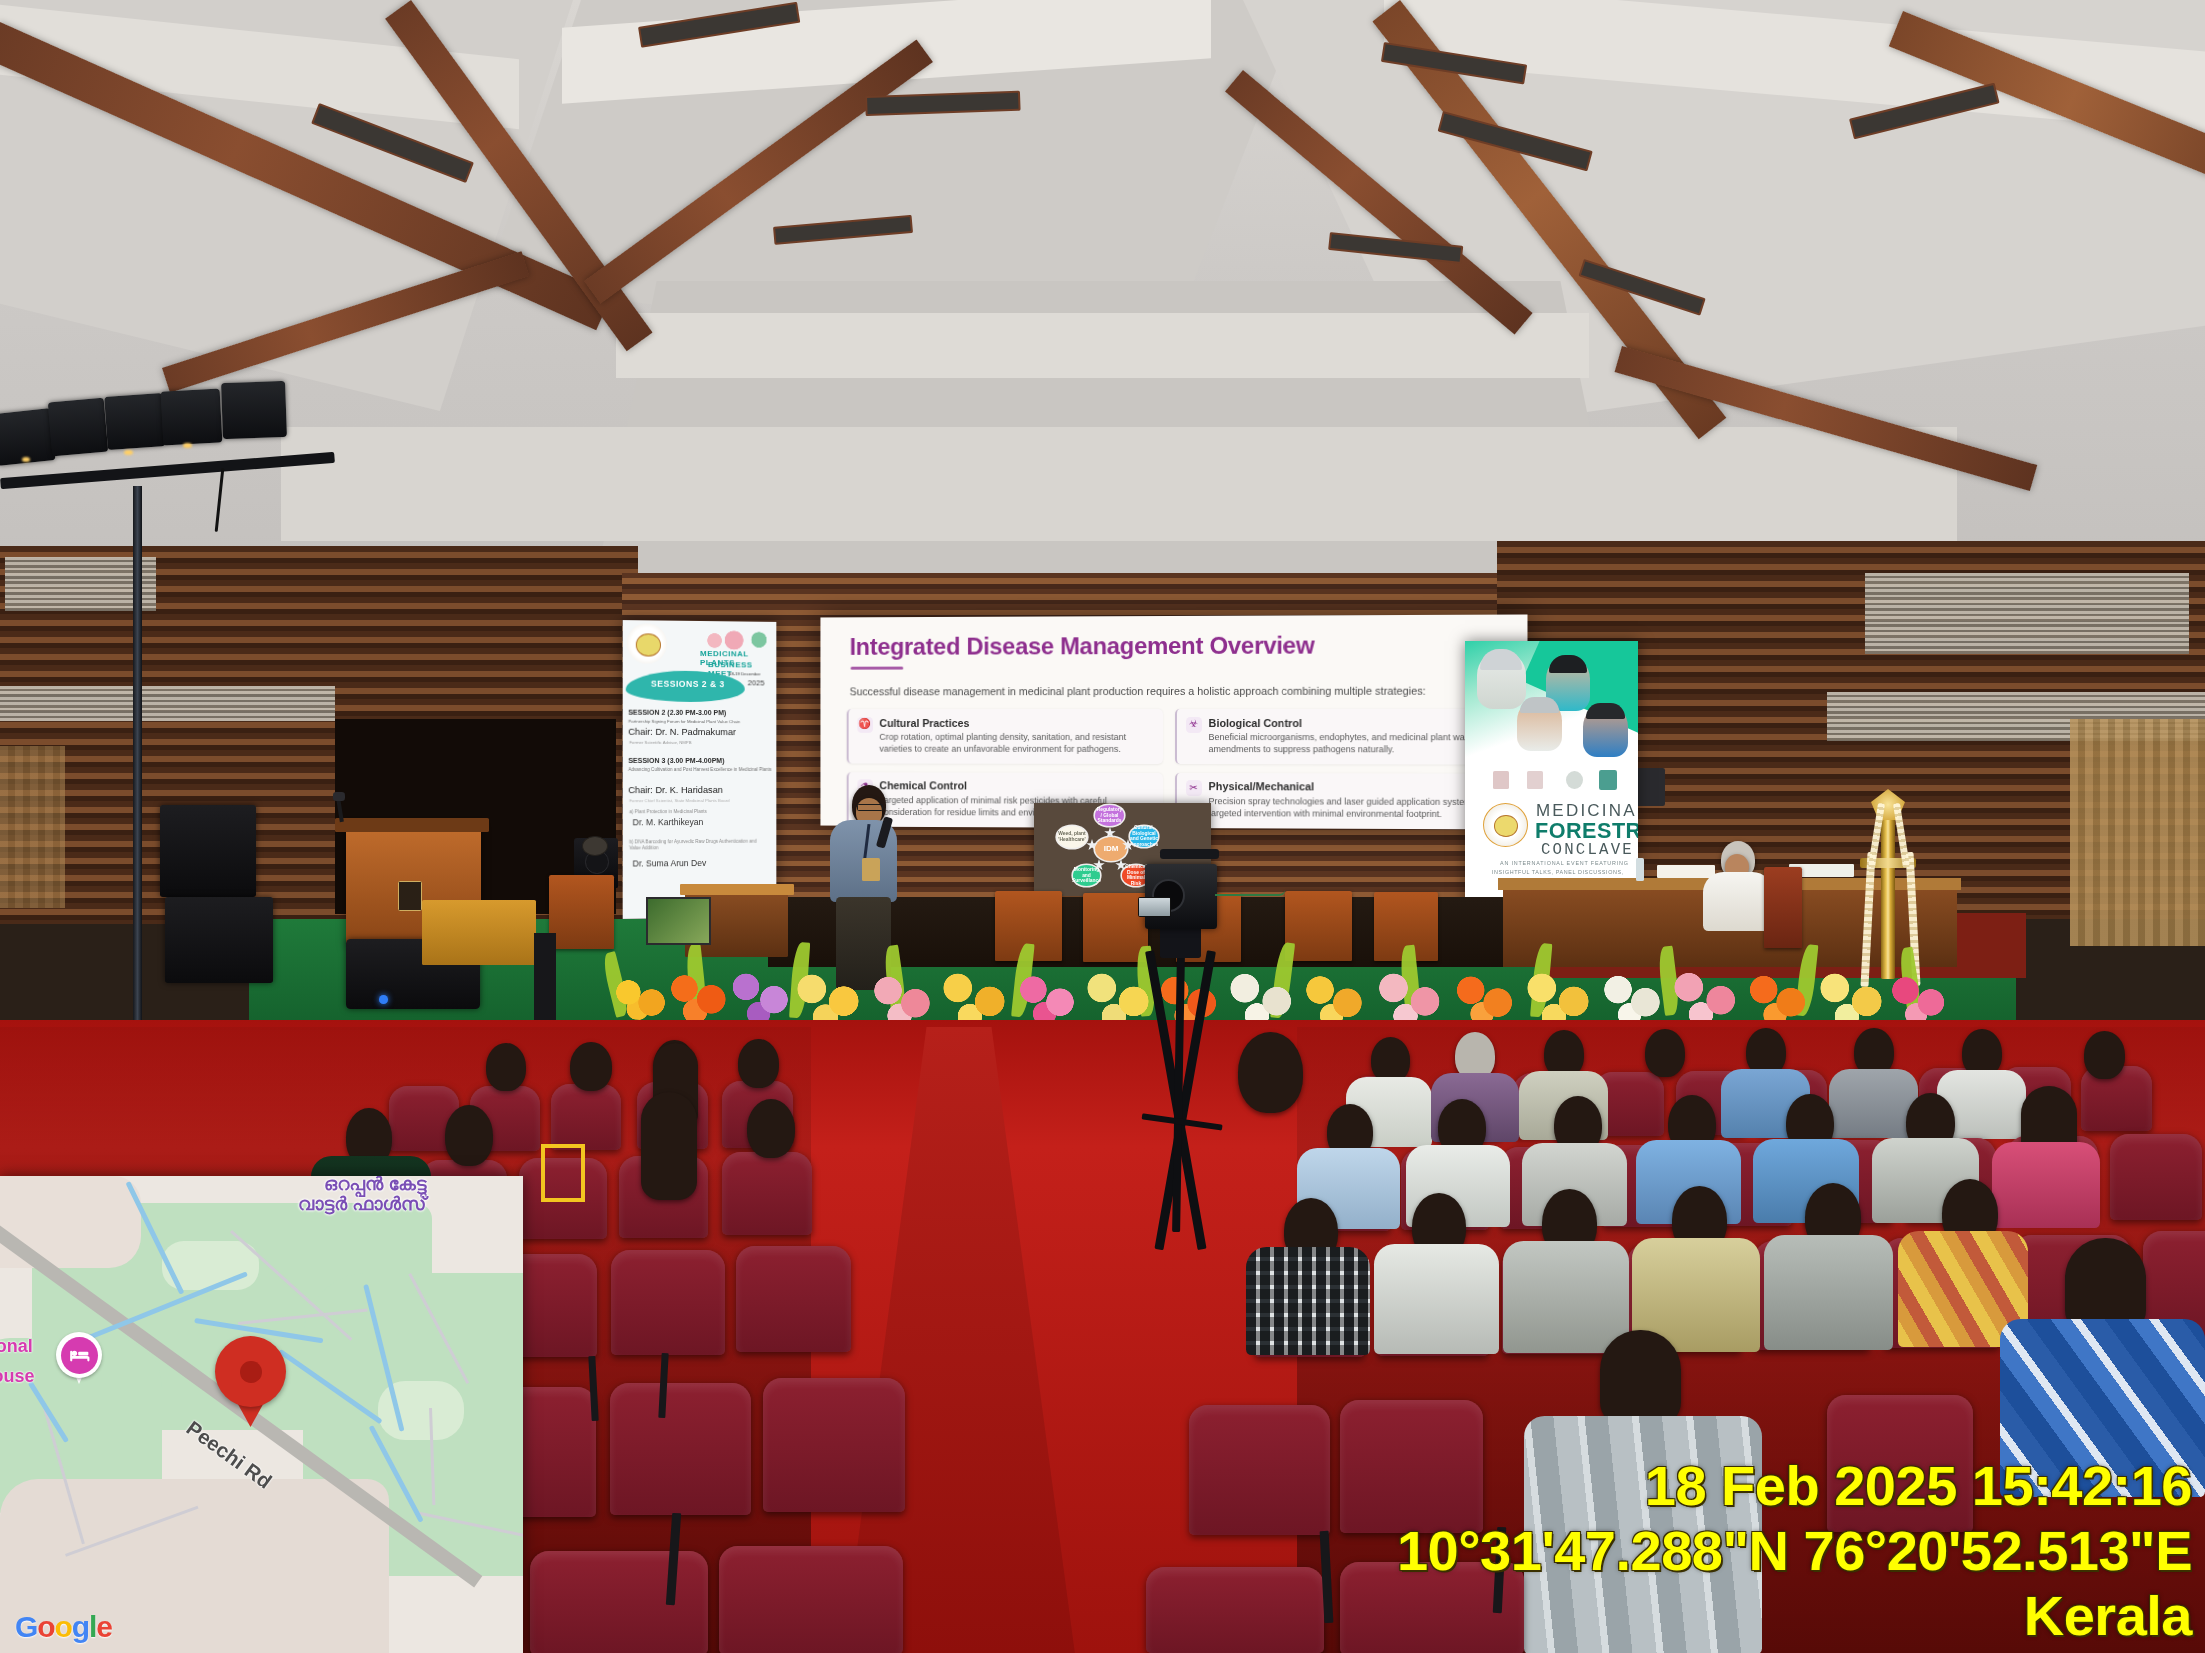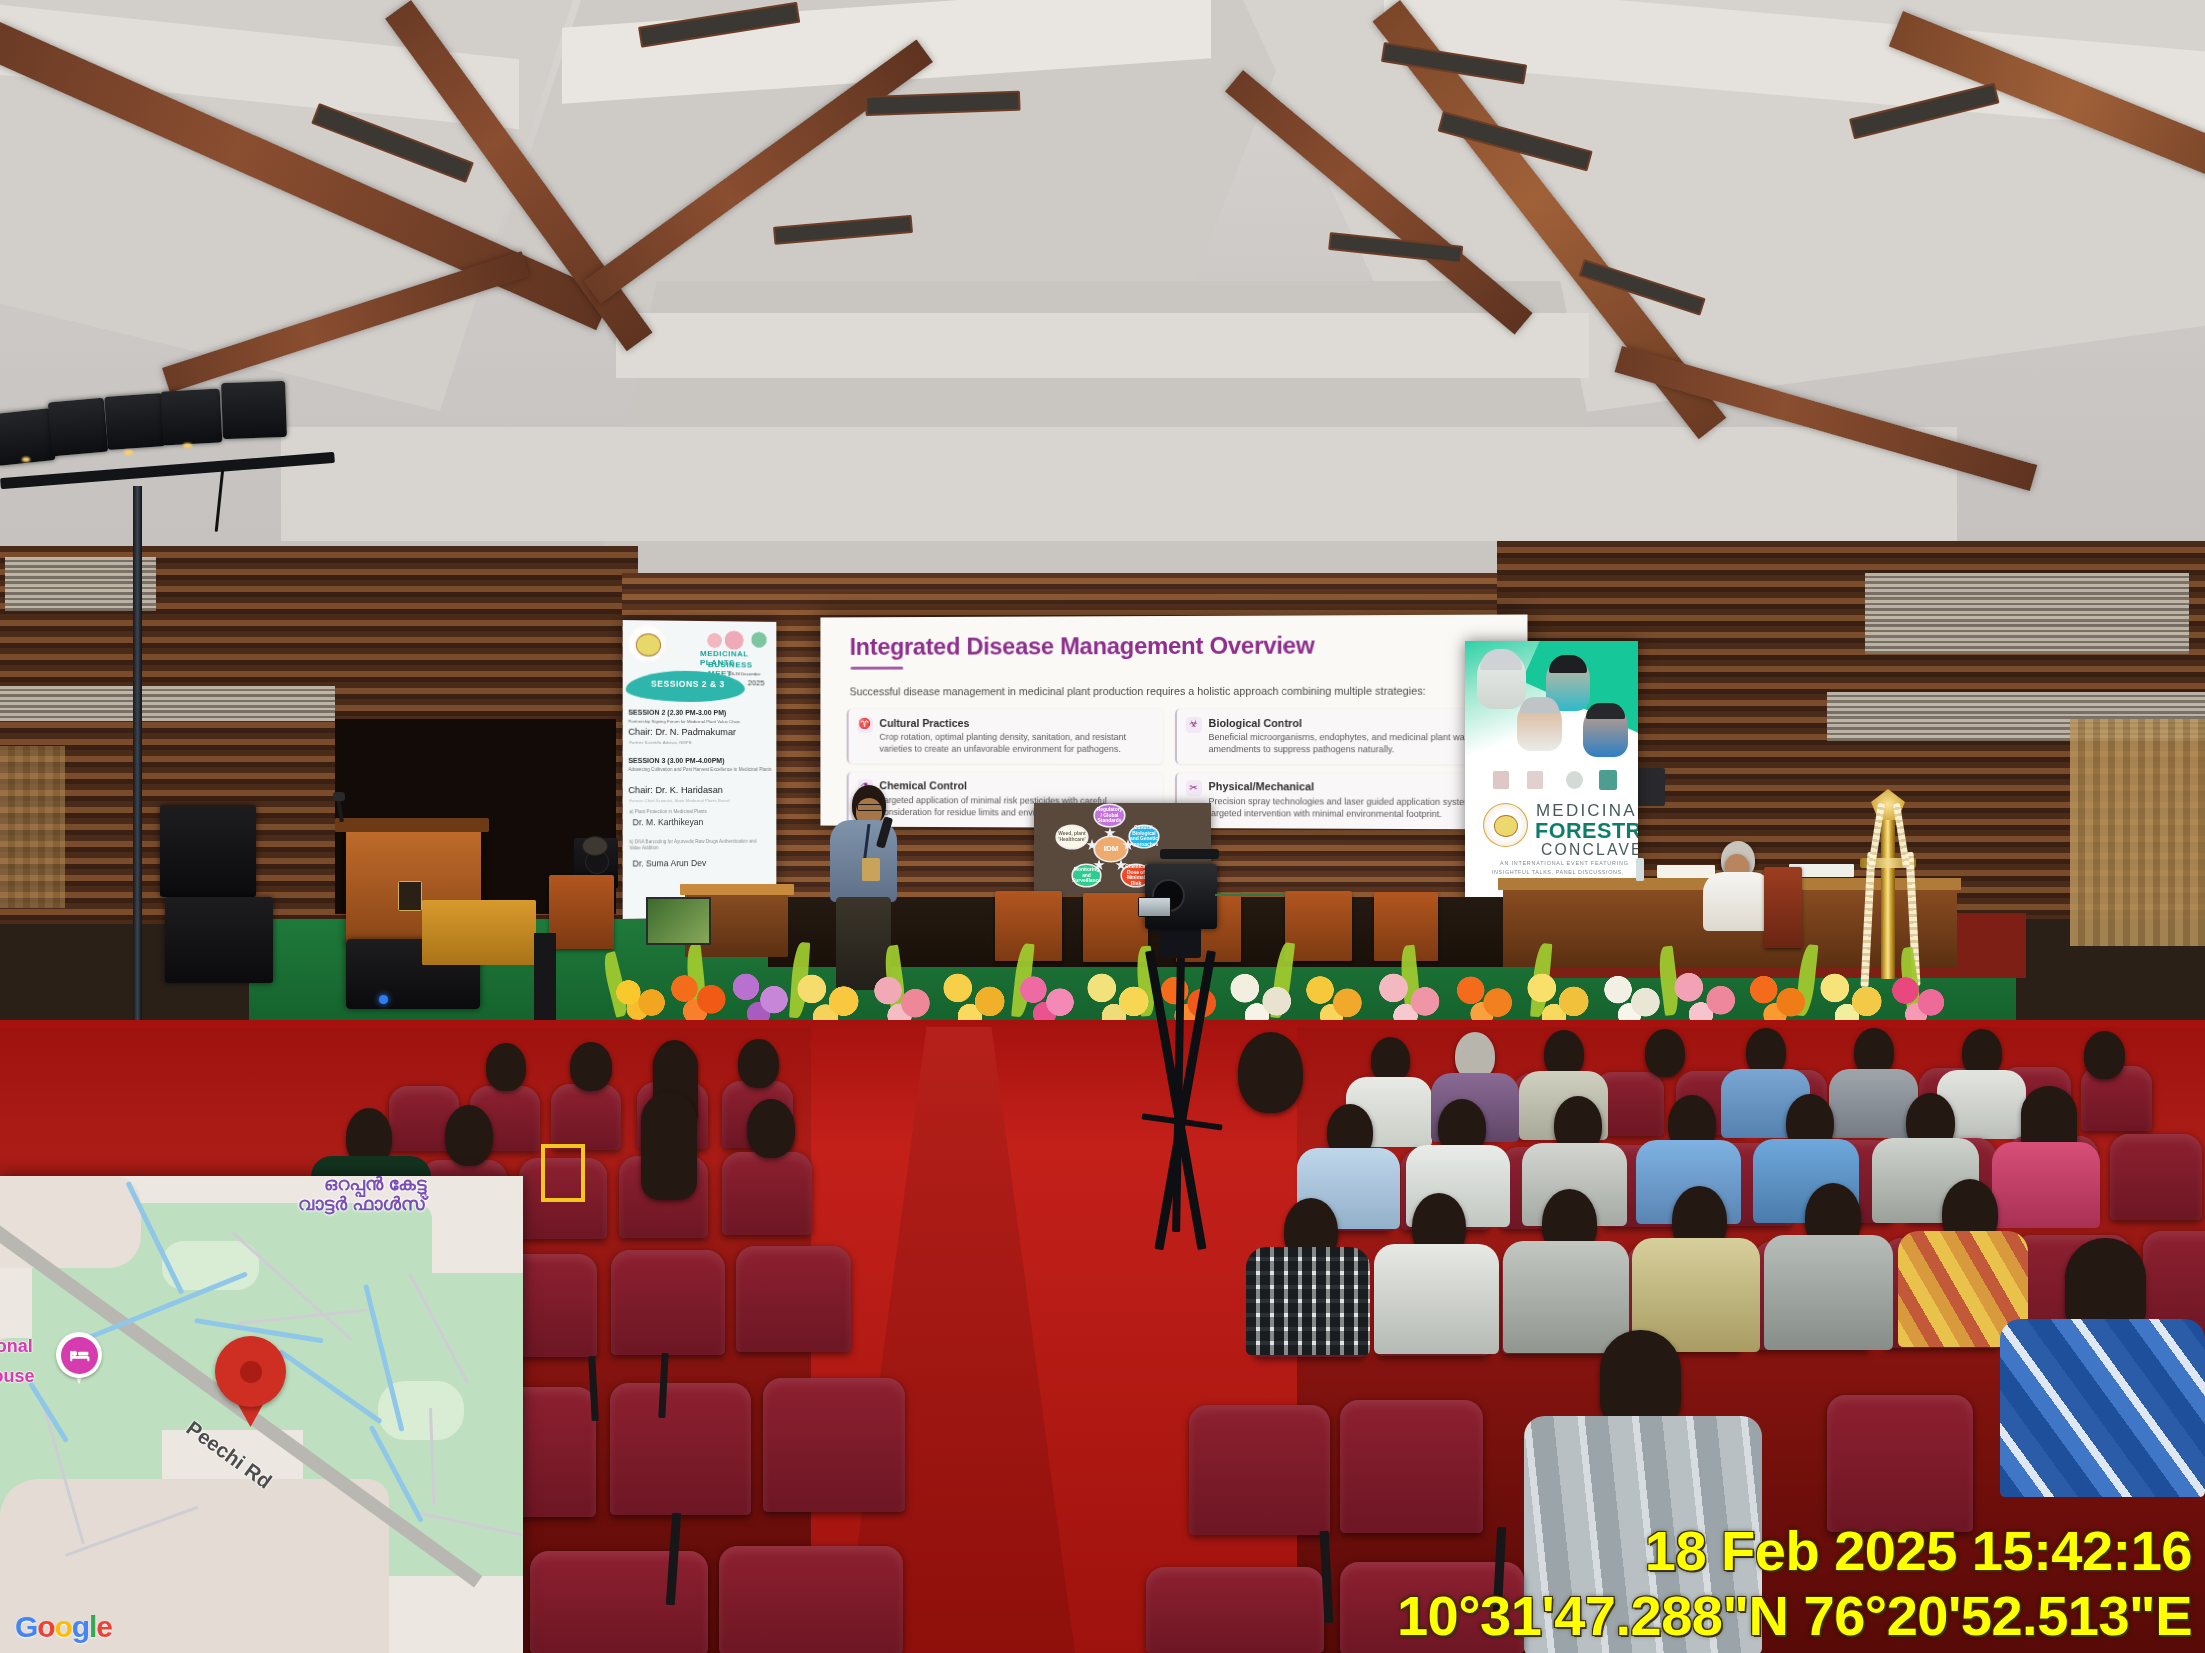--- a/index.html
+++ b/index.html
@@ -253,21 +253,21 @@
     <div style="position:absolute;left:28px;top:130px;width:16px;height:18.4px;background:#c9a1a1;opacity:.6;border-radius:1.6px;"></div>
     <div style="position:absolute;left:62px;top:130px;width:16px;height:18.4px;background:#cfb0b0;opacity:.6;border-radius:1.6px;"></div>
     <div style="position:absolute;left:101px;top:130px;width:17.3px;height:18.4px;background:#b8c3bc;opacity:.6;border-radius:50%;"></div>
     <div style="position:absolute;left:134px;top:129px;width:18.4px;height:19.5px;background:#0f7d6b;opacity:.75;border-radius:2.2px;"></div>
 
     <div style="position:absolute;left:18.4px;top:162px;width:43px;height:42px;border-radius:50%;background:radial-gradient(circle,#fff 45%,#e6dfcf 100%);border:1.1px solid #e0a23b;"></div>
     <div style="position:absolute;left:29px;top:174px;width:21.6px;height:19.5px;border-radius:50%;background:#ecd96d;border:1.6px solid #b6762e;"></div>
 
     <div style="position:absolute;left:71px;top:160px;font-size:17px;color:#4a5a5c;letter-spacing:2.2px;">MEDICINAL</div>
     <div style="position:absolute;left:70px;top:177px;font-size:21.6px;font-weight:bold;color:#0f7d6b;letter-spacing:0.5px;">FORESTRY</div>
-    <div style="position:absolute;left:76px;top:200px;font-size:15.7px;color:#4a5a5c;letter-spacing:2.2px;">CONCLAVE</div>
+    <div style="position:absolute;left:76px;top:200px;font-size:15.7px;color:#4a5a5c;letter-spacing:2.2px;font-family:Liberation Mono, monospace;">CONCLAVE</div>
     <div style="position:absolute;left:35px;top:219px;font-size:5.4px;color:#7b8a8c;letter-spacing:0.8px;">AN INTERNATIONAL EVENT FEATURING</div>
     <div style="position:absolute;left:27px;top:228px;font-size:5.4px;color:#7b8a8c;letter-spacing:0.6px;">INSIGHTFUL TALKS, PANEL DISCUSSIONS,</div>
     <div style="position:absolute;left:61px;top:244px;font-size:5.4px;color:#7b8a8c;letter-spacing:0.6px;">EXHIBITIONS</div>
     <div style="position:absolute;left:12px;top:263px;font-size:10.3px;color:#3c4a4c;letter-spacing:0.5px;">KSCSTE - K</div>
   </div>
 
   <div id="idm" style="left:1034px;top:803px;width:177px;height:93px;">
     <div class="node" style="left:61px;top:34px;width:32px;height:24px;background:#eeab6f;font-size:8px;">IDM</div>
     <div class="node" style="left:61px;top:2.2px;width:29px;height:20.5px;background:#c472dd;">Regulatory / Global Standards</div>
     <div class="node" style="left:96px;top:23px;width:28px;height:20.5px;background:#29b6e8;">Cultural, Biological and Genetic Approaches</div>
@@ -597,16 +597,17 @@
     <div class="mroadlabel" style="left:196px;top:240px;font-size:20.5px;transform:rotate(36deg);transform-origin:0 0;">Peechi Rd</div>
 
     <div id="glogo">
       <span>G</span><span>o</span><span>o</span><span>g</span><span>l</span><span>e</span>
     </div>
   </div>
 
   <div id="gps">
     <div>18 Feb 2025 15:42:16</div>
     <div>10°31'47.288"N 76°20'52.513"E</div>
+    <div>Kerala</div>
   </div>
 
 </div>
 
 
 </body></html>

